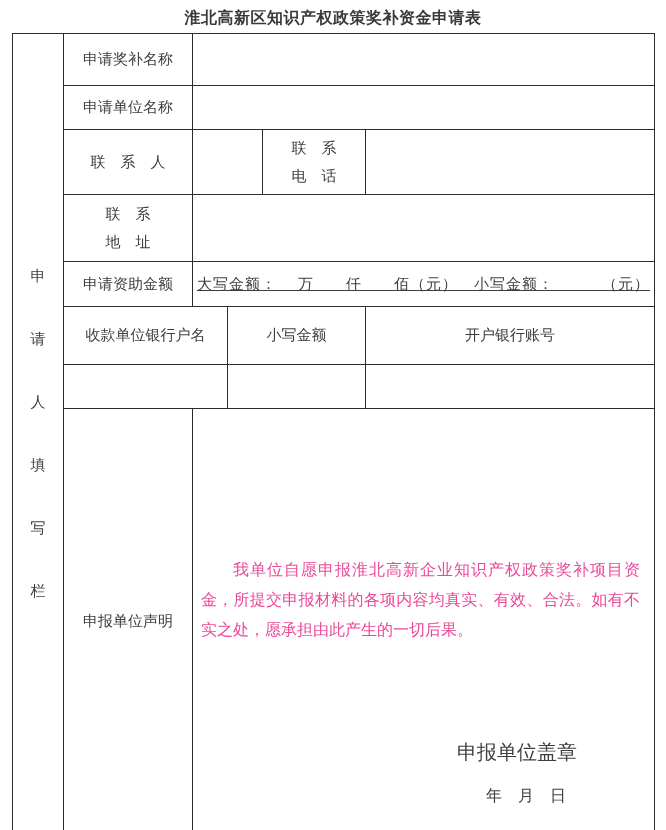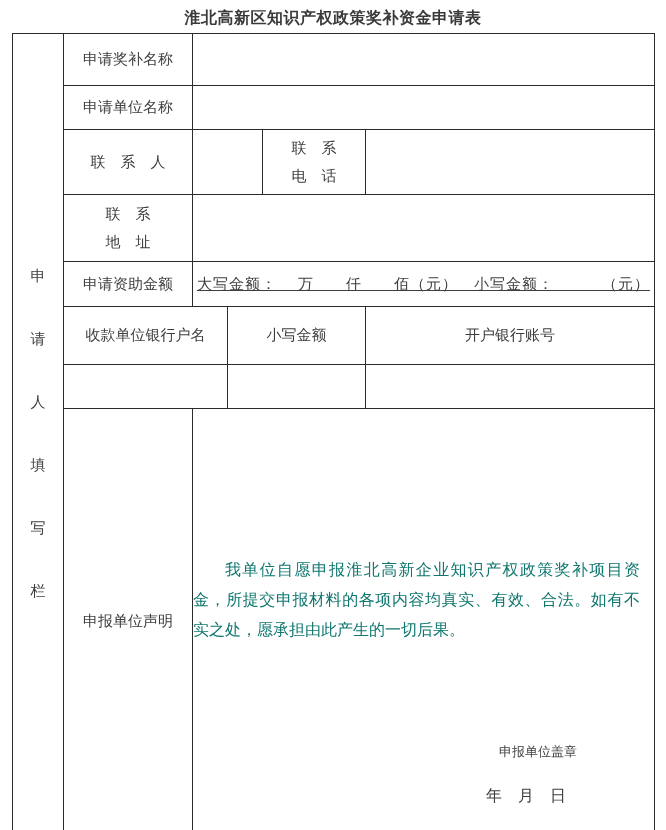--- a/index.html
+++ b/index.html
@@ -57,32 +57,32 @@
     padding-left: 22px;
     letter-spacing: 1px;
     text-decoration: underline;
   }
   
   td.decl-cell {
     vertical-align: top;
     text-align: left;
   }
   .decl-text {
-    margin: 122px 14px 0 0;
+    margin: 122px 14px 0 8px;
     font-size: 16px;
     line-height: 30px;
     text-indent: 32px;
     text-align: justify;
-    color: #0f766e;
+    color: #ec4899;
   }
   .seal-line {
     margin-top: 92px;
     text-align: right;
     padding-right: 77px;
-    font-size: 13px;
+    font-size: 20px;
     line-height: 30px;
   }
   .date-line {
     margin-top: 14px;
     padding-left: 205px;
     font-size: 16px;
     line-height: 30px;
   }
 </style>
 </head>

